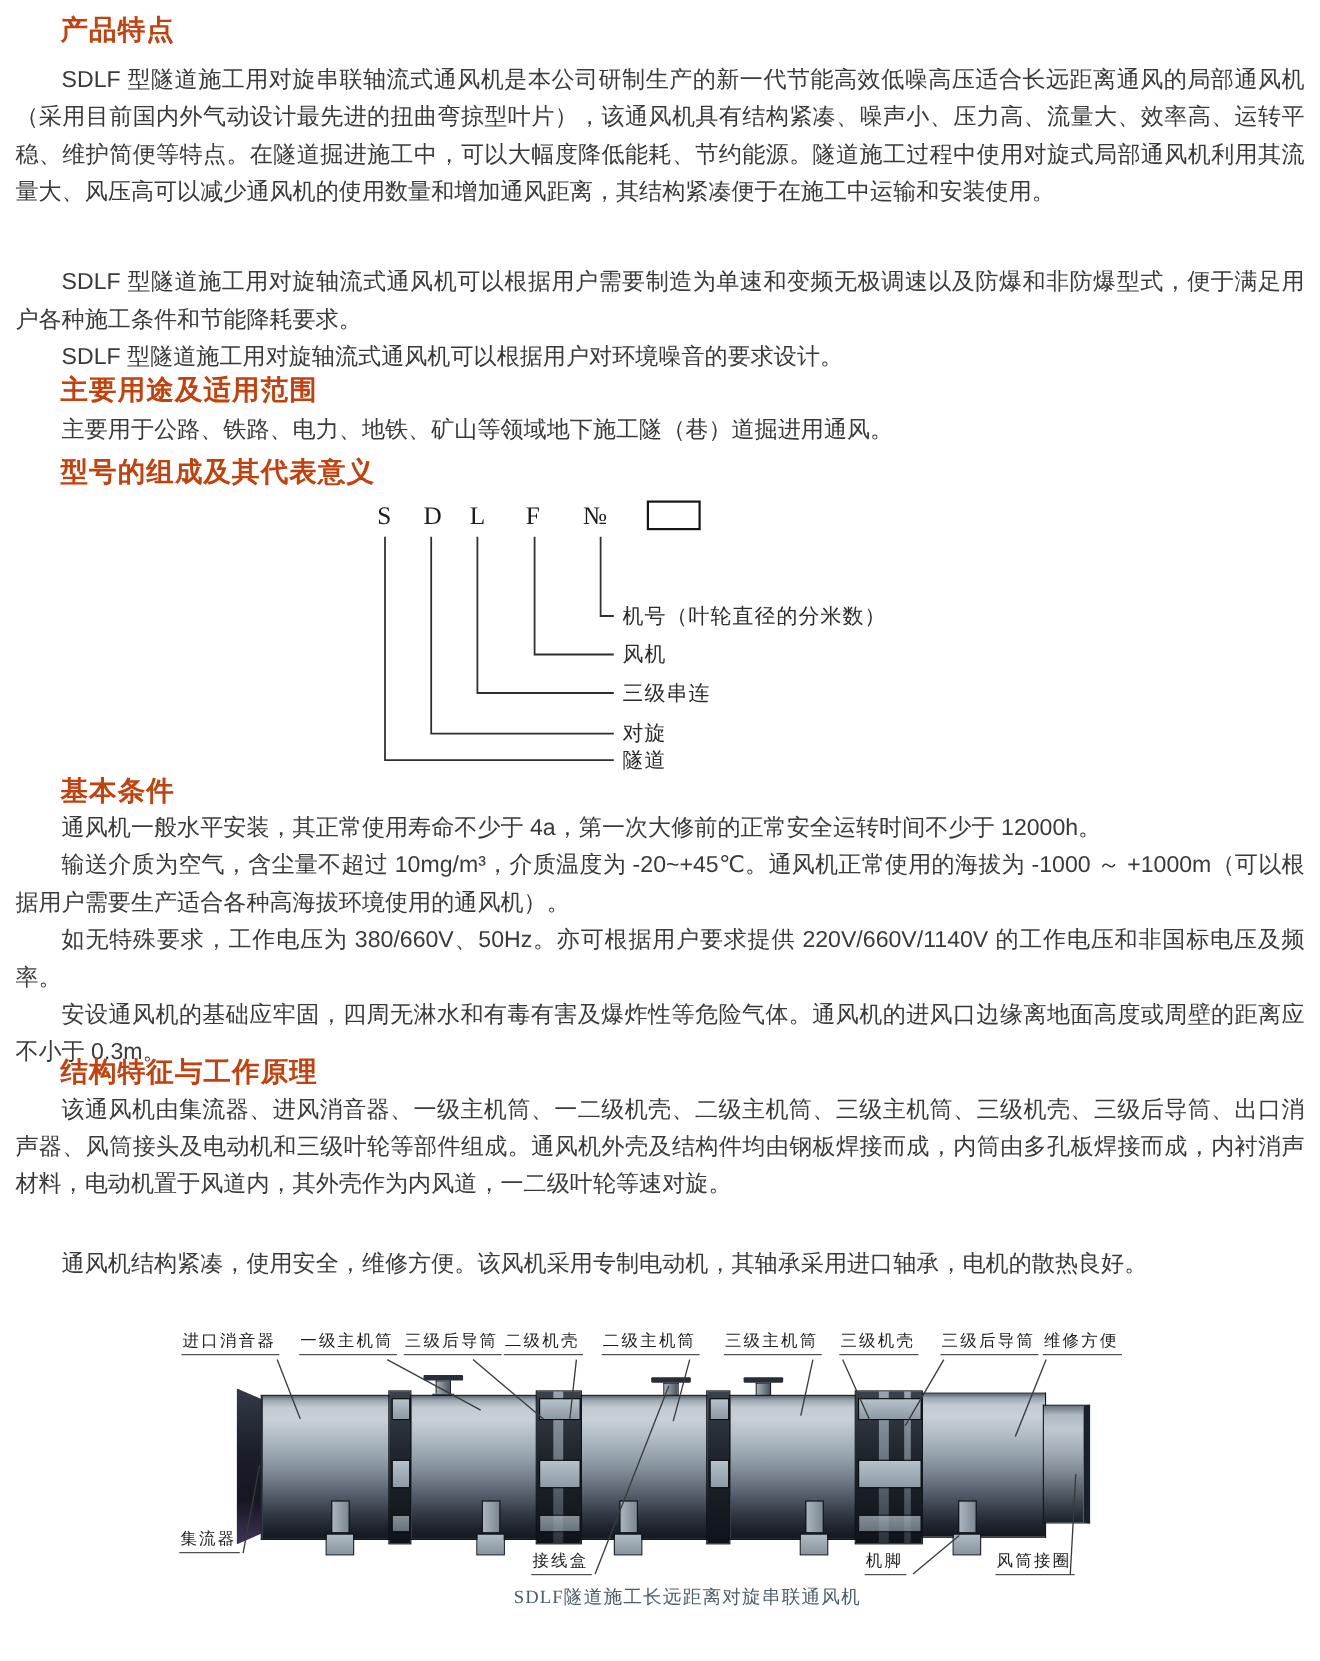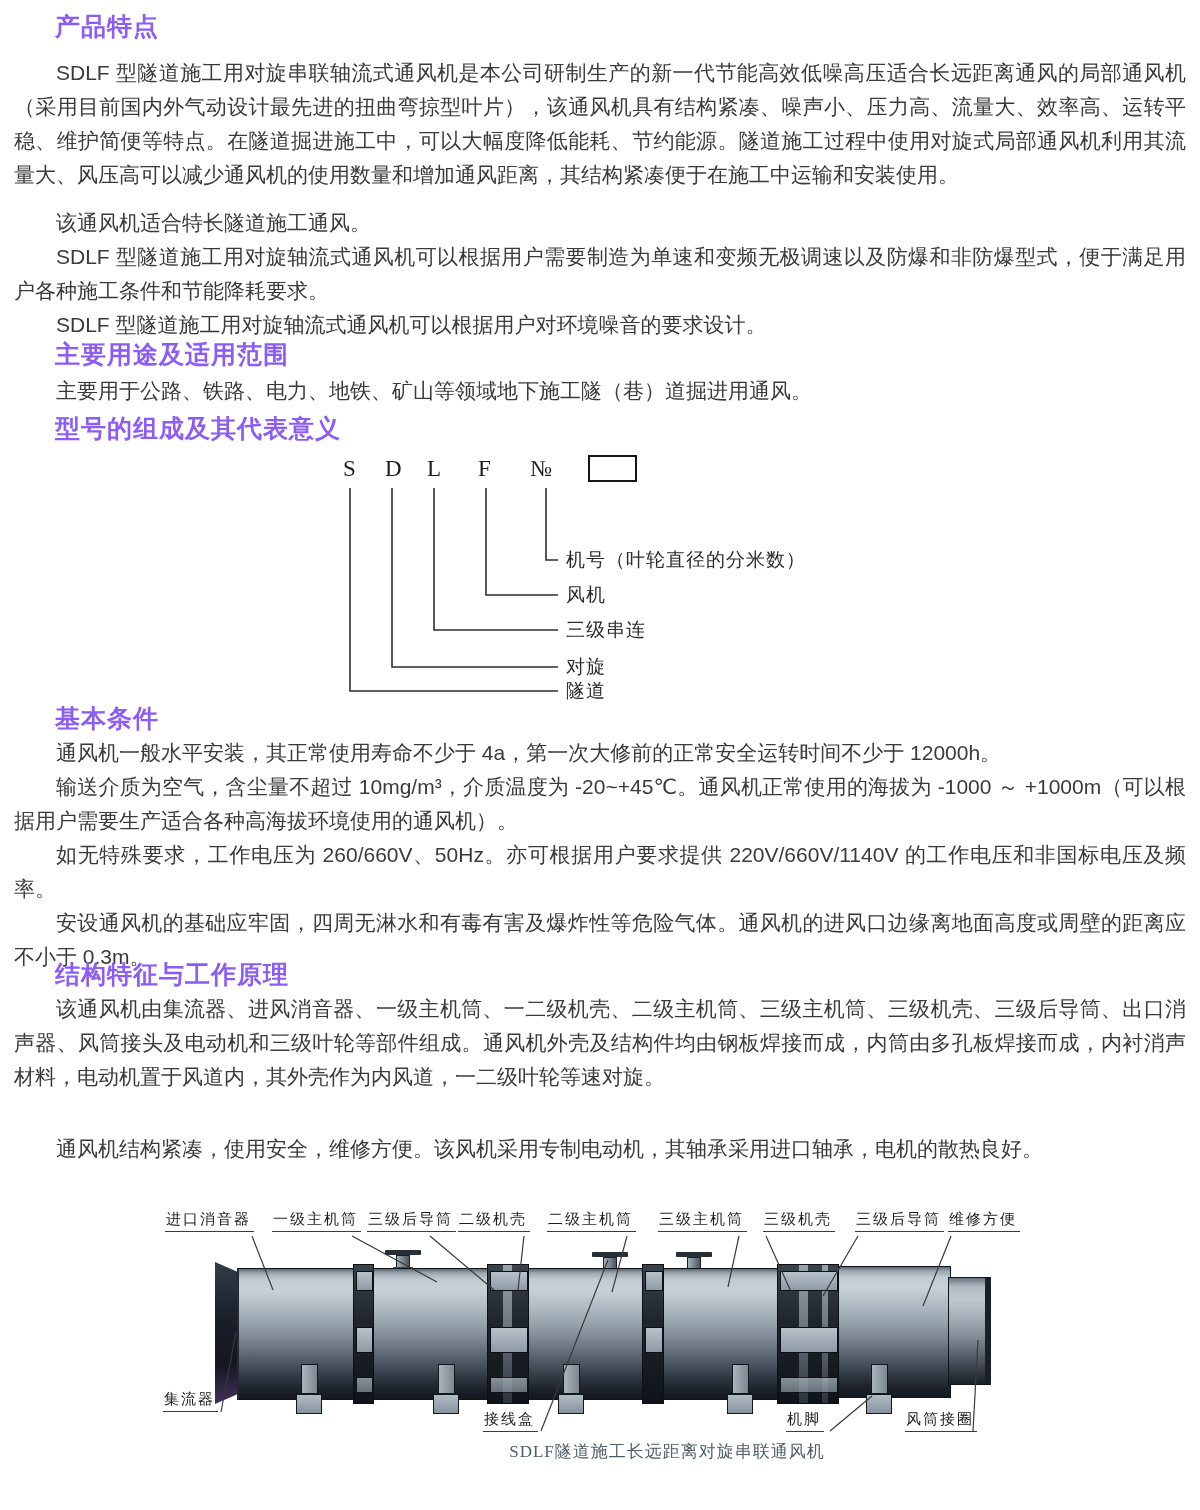--- a/index.html
+++ b/index.html
@@ -1,18 +1,18 @@
 <!DOCTYPE html>
 <html><head>
 <meta charset="utf-8">
 <style>
   html,body{margin:0;padding:0;background:#fff;}
   .page{position:relative;width:1200px;height:1510px;background:#ffffff;overflow:hidden;
         font-family:"Liberation Sans","DejaVu Sans",sans-serif;}
-  .hd{position:absolute;left:55px;margin:0;font-size:25px;font-weight:bold;color:#8b5cf6;
+  .hd{position:absolute;left:55px;margin:0;font-size:25px;font-weight:bold;color:#c2410c;
       letter-spacing:1px;white-space:nowrap;}
   .para{position:absolute;left:14px;width:1172px;font-size:21px;line-height:34px;color:#3a3a3a;
         text-align:justify;text-indent:42px;}
   
   .model{position:absolute;left:0;top:450px;width:1200px;height:255px;}
   .model svg{position:absolute;left:0;top:0;}
   .mletter{position:absolute;top:6px;font-family:"Liberation Serif","DejaVu Serif",serif;
            font-size:23px;color:#1c1c1c;}
   .mbox{position:absolute;left:588px;top:5px;width:45px;height:23px;border:2px solid #151515;background:#fff;}
   .mlabel{position:absolute;left:566px;font-size:19px;color:#2b2b2b;white-space:nowrap;letter-spacing:1px;}
@@ -41,31 +41,30 @@
   .lug{position:absolute;z-index:0;}
   .lug .cap{width:36px;height:5px;background:#272e37;border-radius:1px;}
   .lug .stem{width:12px;height:11px;margin:0 auto;
              background:linear-gradient(90deg,#a6b1ba,#4c555f);border:1px solid #1a2028;border-bottom:none;}
   .lug .base{width:20px;height:4px;margin:0 auto;background:#424a55;}
   .foot{position:absolute;top:174px;width:26px;z-index:3;}
   .foot .web{width:15px;height:28px;margin:0 auto;border:1px solid #12171d;
              background:linear-gradient(90deg,#aab5be,#7c8791);}
   .foot .pad{width:24px;height:18px;border:1px solid #12171d;
              background:linear-gradient(180deg,#b0bbc4,#87939e);}
-  .caption{position:absolute;left:467px;top:250px;width:400px;text-align:center;z-index:6;
+  .caption{position:absolute;left:467px;top:250px;width:400px;z-index:6;
            font-family:"Liberation Serif","DejaVu Serif",serif;font-size:17px;color:#4e5e66;letter-spacing:1px;}
 </style>
 </head>
 <body>
 
 <div class="page">
 
   <h2 class="hd" style="top:10px">产品特点</h2>
   <div class="para" style="top:56px">SDLF 型隧道施工用对旋串联轴流式通风机是本公司研制生产的新一代节能高效低噪高压适合长远距离通风的局部通风机（采用目前国内外气动设计最先进的扭曲弯掠型叶片），该通风机具有结构紧凑、噪声小、压力高、流量大、效率高、运转平稳、维护简便等特点。在隧道掘进施工中，可以大幅度降低能耗、节约能源。隧道施工过程中使用对旋式局部通风机利用其流量大、风压高可以减少通风机的使用数量和增加通风距离，其结构紧凑便于在施工中运输和安装使用。</div>
-  <div class="para" style="top:206px">该通风机适合特长隧道施工通风。</div>
   <div class="para" style="top:240px">SDLF 型隧道施工用对旋轴流式通风机可以根据用户需要制造为单速和变频无极调速以及防爆和非防爆型式，便于满足用户各种施工条件和节能降耗要求。</div>
   <div class="para" style="top:308px">SDLF 型隧道施工用对旋轴流式通风机可以根据用户对环境噪音的要求设计。</div>
 
   <h2 class="hd" style="top:338px">主要用途及适用范围</h2>
   <div class="para" style="top:374px">主要用于公路、铁路、电力、地铁、矿山等领域地下施工隧（巷）道掘进用通风。</div>
 
   <h2 class="hd" style="top:412px">型号的组成及其代表意义</h2>
 
   <div class="model">
     <svg width="1200" height="255">
@@ -86,21 +85,21 @@
     <span class="mlabel" style="top:97px">机号（叶轮直径的分米数）</span>
     <span class="mlabel" style="top:132px">风机</span>
     <span class="mlabel" style="top:167px">三级串连</span>
     <span class="mlabel" style="top:204px">对旋</span>
     <span class="mlabel" style="top:228px">隧道</span>
   </div>
 
   <h2 class="hd" style="top:702px">基本条件</h2>
   <div class="para" style="top:736px">通风机一般水平安装，其正常使用寿命不少于 4a，第一次大修前的正常安全运转时间不少于 12000h。</div>
   <div class="para" style="top:770px">输送介质为空气，含尘量不超过 10mg/m³，介质温度为 -20~+45℃。通风机正常使用的海拔为 -1000 ～ +1000m（可以根据用户需要生产适合各种高海拔环境使用的通风机）。</div>
-  <div class="para" style="top:838px">如无特殊要求，工作电压为 260/660V、50Hz。亦可根据用户要求提供 220V/660V/1140V 的工作电压和非国标电压及频率。</div>
+  <div class="para" style="top:838px">如无特殊要求，工作电压为 380/660V、50Hz。亦可根据用户要求提供 220V/660V/1140V 的工作电压和非国标电压及频率。</div>
   <div class="para" style="top:906px">安设通风机的基础应牢固，四周无淋水和有毒有害及爆炸性等危险气体。通风机的进风口边缘离地面高度或周壁的距离应不小于 0.3m。</div>
 
   <h2 class="hd" style="top:958px">结构特征与工作原理</h2>
   <div class="para" style="top:992px">该通风机由集流器、进风消音器、一级主机筒、一二级机壳、二级主机筒、三级主机筒、三级机壳、三级后导筒、出口消声器、风筒接头及电动机和三级叶轮等部件组成。通风机外壳及结构件均由钢板焊接而成，内筒由多孔板焊接而成，内衬消声材料，电动机置于风道内，其外壳作为内风道，一二级叶轮等速对旋。</div>
 
   <div class="para" style="top:1132px">通风机结构紧凑，使用安全，维修方便。该风机采用专制电动机，其轴承采用进口轴承，电机的散热良好。</div>
 
   <div class="fan">
 
     <div class="flare"></div>

